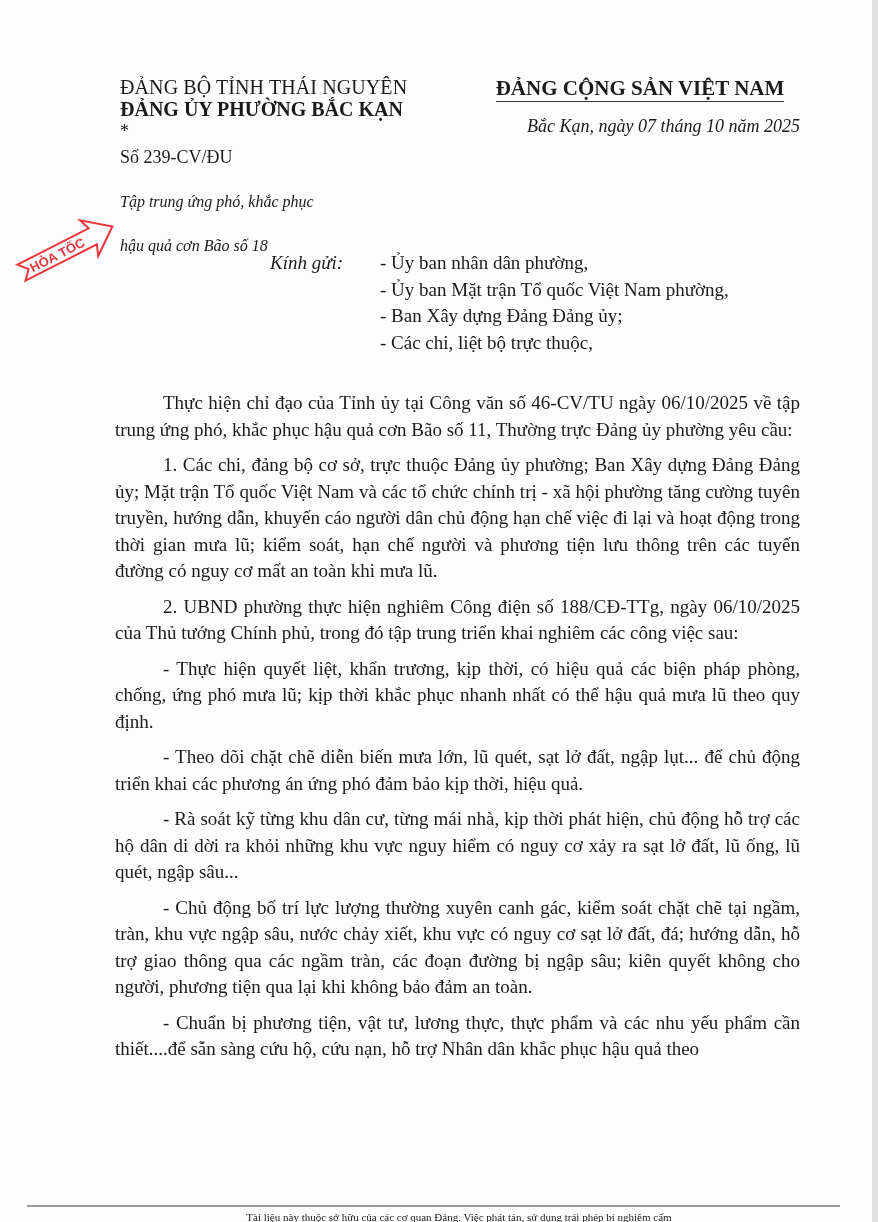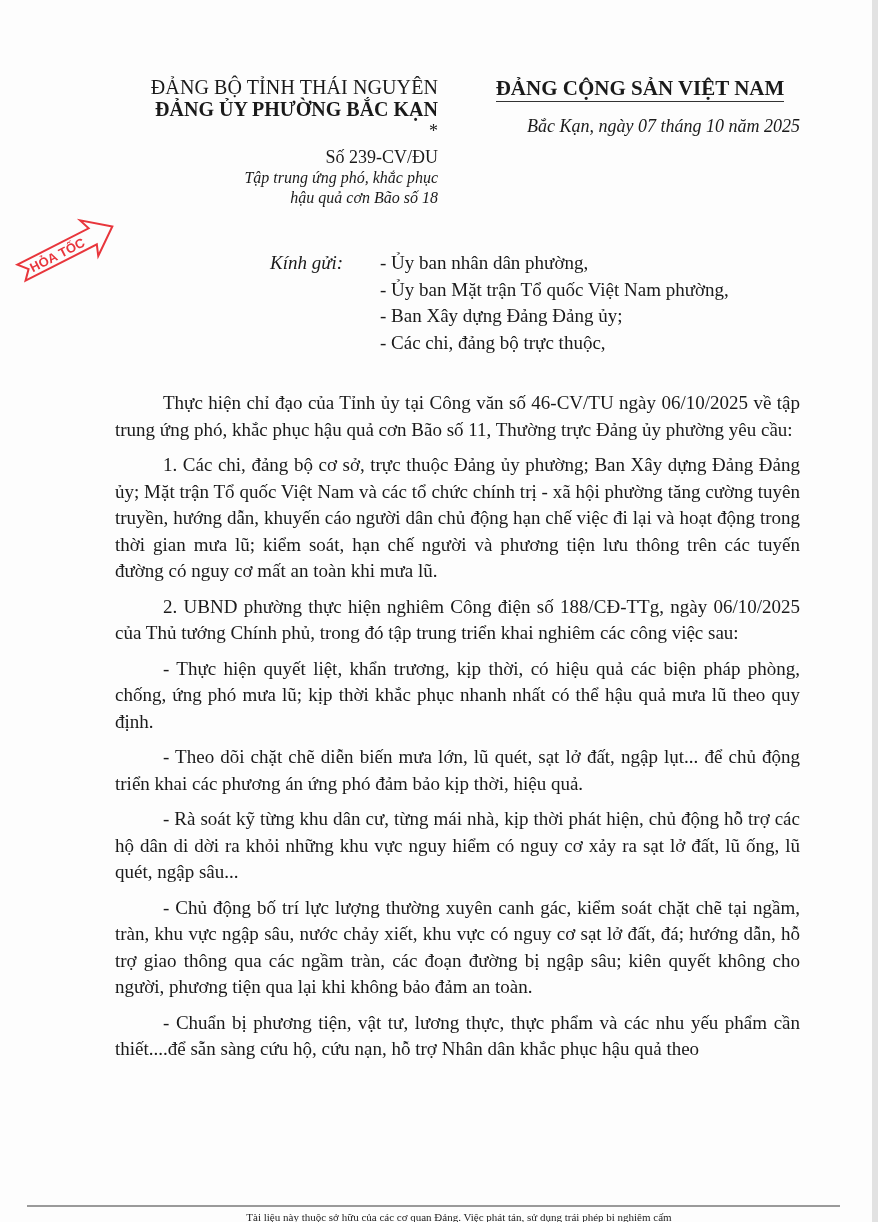--- a/index.html
+++ b/index.html
@@ -7,28 +7,28 @@
       width: 878px; height: 1222px; overflow: hidden;
       background: #fdfdfd; position: relative;
       font-family: "Liberation Serif", "DejaVu Serif", serif;
       color: #1a1a1a;
     }
     .scroll-strip {
       position: absolute; right: 0; top: 0; width: 6px; height: 1222px;
       background: #e2e2e2;
     }
     .hdr-left {
-      position: absolute; left: 108px; top: 76px; width: 330px;
-      text-align: right;
+      position: absolute; left: 120px; top: 76px; width: 330px;
+      text-align: left;
     }
     .hdr-left .org1 { font-size: 20px; line-height: 22px; letter-spacing: 0.1px; }
     .hdr-left .org2 { font-size: 20px; line-height: 22px; font-weight: bold; }
     .hdr-left .star { font-size: 18px; line-height: 18px; margin-top: 2px; }
     .hdr-left .docno { font-size: 18px; line-height: 22px; margin-top: 6px; }
-    .hdr-left .subj { font-size: 16px; line-height: 20px; font-style: italic; }
+    .hdr-left .subj { font-size: 16px; line-height: 20px; font-style: italic; margin-top: 24px; }
     .hdr-right {
       position: absolute; left: 470px; top: 76px; width: 340px; text-align: center;
     }
     .hdr-right .nation {
       display: inline-block; font-size: 21px; font-weight: bold; line-height: 24px;
       border-bottom: 1.5px solid #333; padding-bottom: 1px;
     }
     .hdr-right .date {
       margin-top: 12px; font-size: 18px; font-style: italic; line-height: 24px;
       text-align: right; padding-right: 10px;
@@ -83,21 +83,21 @@
     </g>
   </svg>
 </div>
 
 <div class="recipients">
   <span class="label">Kính gửi:</span>
   <ul>
     <li>- Ủy ban nhân dân phường,</li>
     <li>- Ủy ban Mặt trận Tổ quốc Việt Nam phường,</li>
     <li>- Ban Xây dựng Đảng Đảng ủy;</li>
-    <li>- Các chi, đảng bộ trực thuộc,</li>
+    <li>- Các chi, liệt bộ trực thuộc,</li>
   </ul>
 </div>
 
 <div class="body">
   <p>Thực hiện chỉ đạo của Tỉnh ủy tại Công văn số 46-CV/TU ngày 06/10/2025 về tập trung ứng phó, khắc phục hậu quả cơn Bão số 11, Thường trực Đảng ủy phường yêu cầu:</p>
   <p>1. Các chi, đảng bộ cơ sở, trực thuộc Đảng ủy phường; Ban Xây dựng Đảng Đảng ủy; Mặt trận Tổ quốc Việt Nam và các tổ chức chính trị - xã hội phường tăng cường tuyên truyền, hướng dẫn, khuyến cáo người dân chủ động hạn chế việc đi lại và hoạt động trong thời gian mưa lũ; kiểm soát, hạn chế người và phương tiện lưu thông trên các tuyến đường có nguy cơ mất an toàn khi mưa lũ.</p>
   <p>2. UBND phường thực hiện nghiêm Công điện số 188/CĐ-TTg, ngày 06/10/2025 của Thủ tướng Chính phủ, trong đó tập trung triển khai nghiêm các công việc sau:</p>
   <p>- Thực hiện quyết liệt, khẩn trương, kịp thời, có hiệu quả các biện pháp phòng, chống, ứng phó mưa lũ; kịp thời khắc phục nhanh nhất có thể hậu quả mưa lũ theo quy định.</p>
   <p>- Theo dõi chặt chẽ diễn biến mưa lớn, lũ quét, sạt lở đất, ngập lụt... để chủ động triển khai các phương án ứng phó đảm bảo kịp thời, hiệu quả.</p>
   <p>- Rà soát kỹ từng khu dân cư, từng mái nhà, kịp thời phát hiện, chủ động hỗ trợ các hộ dân di dời ra khỏi những khu vực nguy hiểm có nguy cơ xảy ra sạt lở đất, lũ ống, lũ quét, ngập sâu...</p>

